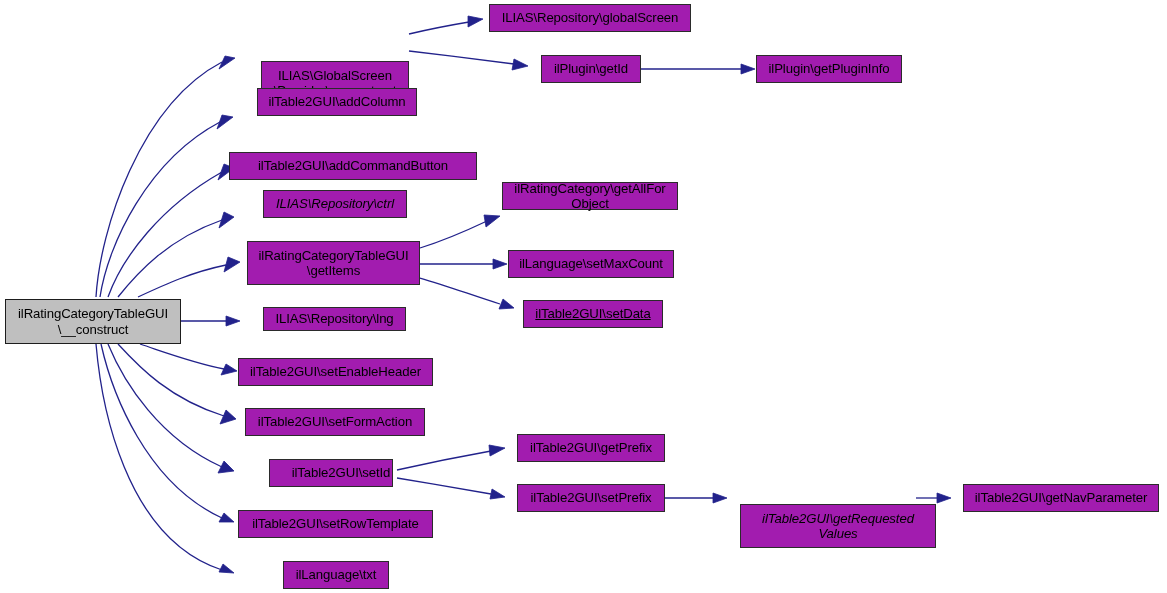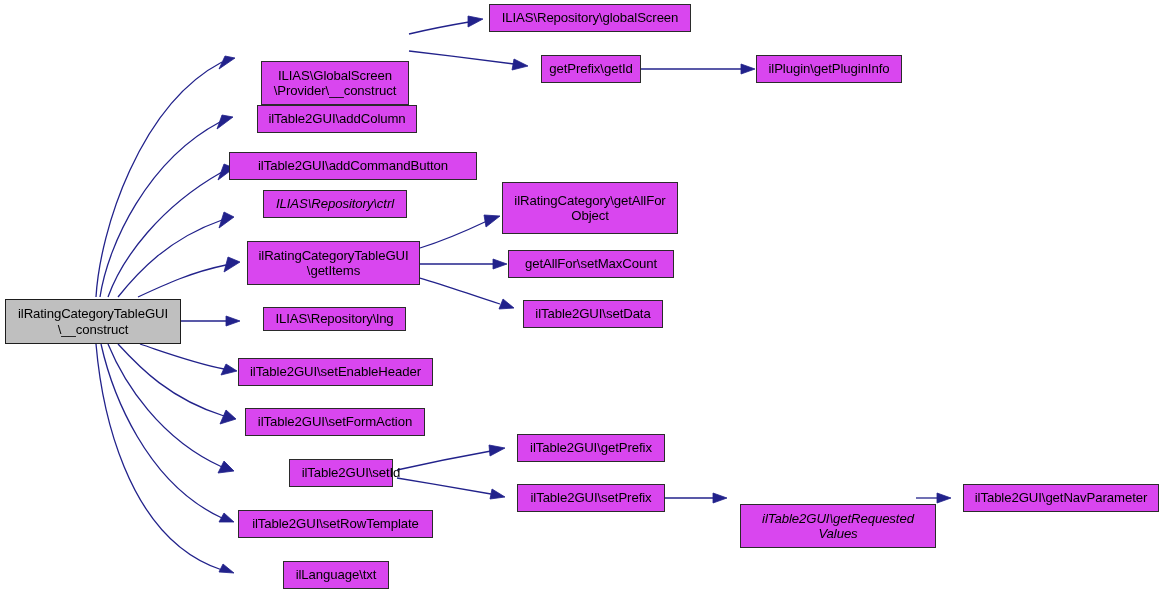--- a/index.html
+++ b/index.html
@@ -29,21 +29,21 @@
   }
   .edge-head {
     fill: #22228b;
     stroke: #22228b;
     stroke-width: 0.8;
   }
   .node-box {
     position: absolute;
     box-sizing: border-box;
     border: 1.2px solid #2b2b2b;
-    background: #d946ef;
+    background: #a21caf;
     color: #000000;
     display: flex;
     align-items: center;
     justify-content: center;
     text-align: center;
     font-size: 13.2px;
     line-height: 15.5px;
     letter-spacing: -0.1px;
     white-space: pre-line;
     padding: 0 3px;
@@ -104,35 +104,35 @@
       <polygon class="edge-head" points="727,498 713,503 713,493" fill="#22228b"></polygon>
       <path class="edge-path" d="M 916,498 L 937,498" stroke="#22228b"></path>
       <polygon class="edge-head" points="951,498 937,503 937,493" fill="#22228b"></polygon>
     </svg>
   <div id="nodes-layer">
       <div class="node-box root" style="left: 5px; top: 299px; width: 176px; height: 45px;"><span class="node-label">ilRatingCategoryTableGUI
 \__construct</span></div>
       <div class="node-box" style="left: 261px; top: 21px; width: 148px; height: 44px; margin-top: 40px;"><span class="node-label">ILIAS\GlobalScreen
 \Provider\__construct</span></div>
       <div class="node-box" style="left: 489px; top: 4px; width: 202px; height: 28px;"><span class="node-label">ILIAS\Repository\globalScreen</span></div>
-      <div class="node-box" style="left: 541px; top: 55px; width: 100px; height: 28px;"><span class="node-label">getPrefix\getId</span></div>
+      <div class="node-box" style="left: 541px; top: 55px; width: 100px; height: 28px;"><span class="node-label">ilPlugin\getId</span></div>
       <div class="node-box" style="left: 756px; top: 55px; width: 146px; height: 28px;"><span class="node-label">ilPlugin\getPluginInfo</span></div>
-      <div class="node-box" style="left: 257px; top: 105px; width: 160px; height: 28px;"><span class="node-label">ilTable2GUI\addColumn</span></div>
+      <div class="node-box" style="left: 257px; top: 88px; width: 160px; height: 28px;"><span class="node-label">ilTable2GUI\addColumn</span></div>
       <div class="node-box" style="left: 229px; top: 152px; width: 248px; height: 28px; align-items: center;"><span class="node-label">ilTable2GUI\addCommandButton</span></div>
       <div class="node-box" style="left: 263px; top: 190px; width: 144px; height: 28px; font-style: italic;"><span class="node-label">ILIAS\Repository\ctrl</span></div>
       <div class="node-box" style="left: 247px; top: 241px; width: 173px; height: 44px;"><span class="node-label">ilRatingCategoryTableGUI
 \getItems</span></div>
-      <div class="node-box" style="left: 502px; top: 182px; width: 176px; height: 52px;"><span class="node-label">ilRatingCategory\getAllFor
+      <div class="node-box" style="left: 502px; top: 182px; width: 176px; height: 28px;"><span class="node-label">ilRatingCategory\getAllFor
 Object</span></div>
-      <div class="node-box" style="left: 508px; top: 250px; width: 166px; height: 28px;"><span class="node-label">getAllFor\setMaxCount</span></div>
-      <div class="node-box" style="left: 523px; top: 300px; width: 140px; height: 28px;"><span class="node-label">ilTable2GUI\setData</span></div>
+      <div class="node-box" style="left: 508px; top: 250px; width: 166px; height: 28px;"><span class="node-label">ilLanguage\setMaxCount</span></div>
+      <div class="node-box" style="left: 523px; top: 300px; width: 140px; height: 28px; text-decoration: underline;"><span class="node-label">ilTable2GUI\setData</span></div>
       <div class="node-box" style="left: 263px; top: 307px; width: 143px; height: 24px;"><span class="node-label">ILIAS\Repository\lng</span></div>
       <div class="node-box" style="left: 238px; top: 358px; width: 195px; height: 28px;"><span class="node-label">ilTable2GUI\setEnableHeader</span></div>
       <div class="node-box" style="left: 245px; top: 408px; width: 180px; height: 28px;"><span class="node-label">ilTable2GUI\setFormAction</span></div>
-      <div class="node-box" style="left: 289px; top: 459px; width: 104px; height: 28px; padding-left: 23px;"><span class="node-label">ilTable2GUI\setId</span></div>
+      <div class="node-box" style="left: 269px; top: 459px; width: 124px; height: 28px; padding-left: 23px;"><span class="node-label">ilTable2GUI\setId</span></div>
       <div class="node-box" style="left: 517px; top: 434px; width: 148px; height: 28px;"><span class="node-label">ilTable2GUI\getPrefix</span></div>
       <div class="node-box" style="left: 517px; top: 484px; width: 148px; height: 28px;"><span class="node-label">ilTable2GUI\setPrefix</span></div>
       <div class="node-box" style="left: 740px; top: 504px; width: 196px; height: 44px; font-style: italic;"><span class="node-label">ilTable2GUI\getRequested
 Values</span></div>
       <div class="node-box" style="left: 963px; top: 484px; width: 196px; height: 28px;"><span class="node-label">ilTable2GUI\getNavParameter</span></div>
       <div class="node-box" style="left: 238px; top: 510px; width: 195px; height: 28px;"><span class="node-label">ilTable2GUI\setRowTemplate</span></div>
       <div class="node-box" style="left: 283px; top: 561px; width: 106px; height: 28px;"><span class="node-label">ilLanguage\txt</span></div>
     </div>
 </div>
 

